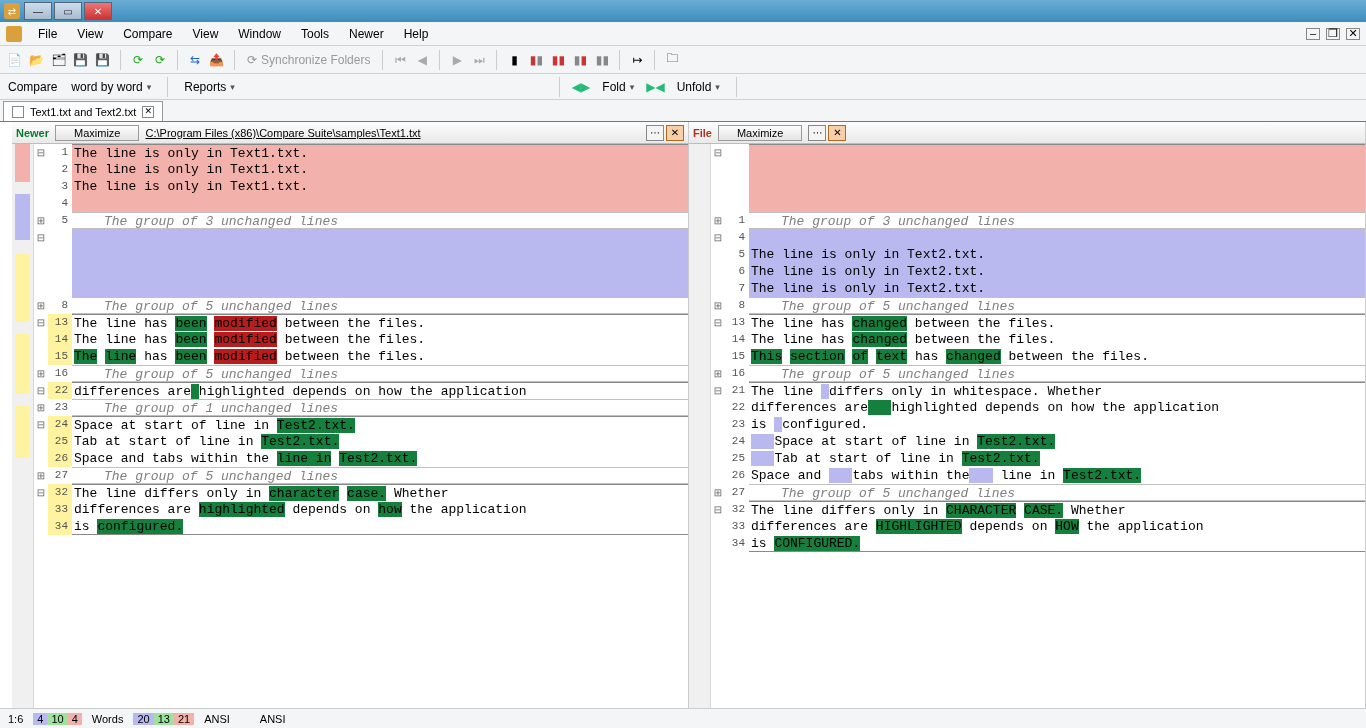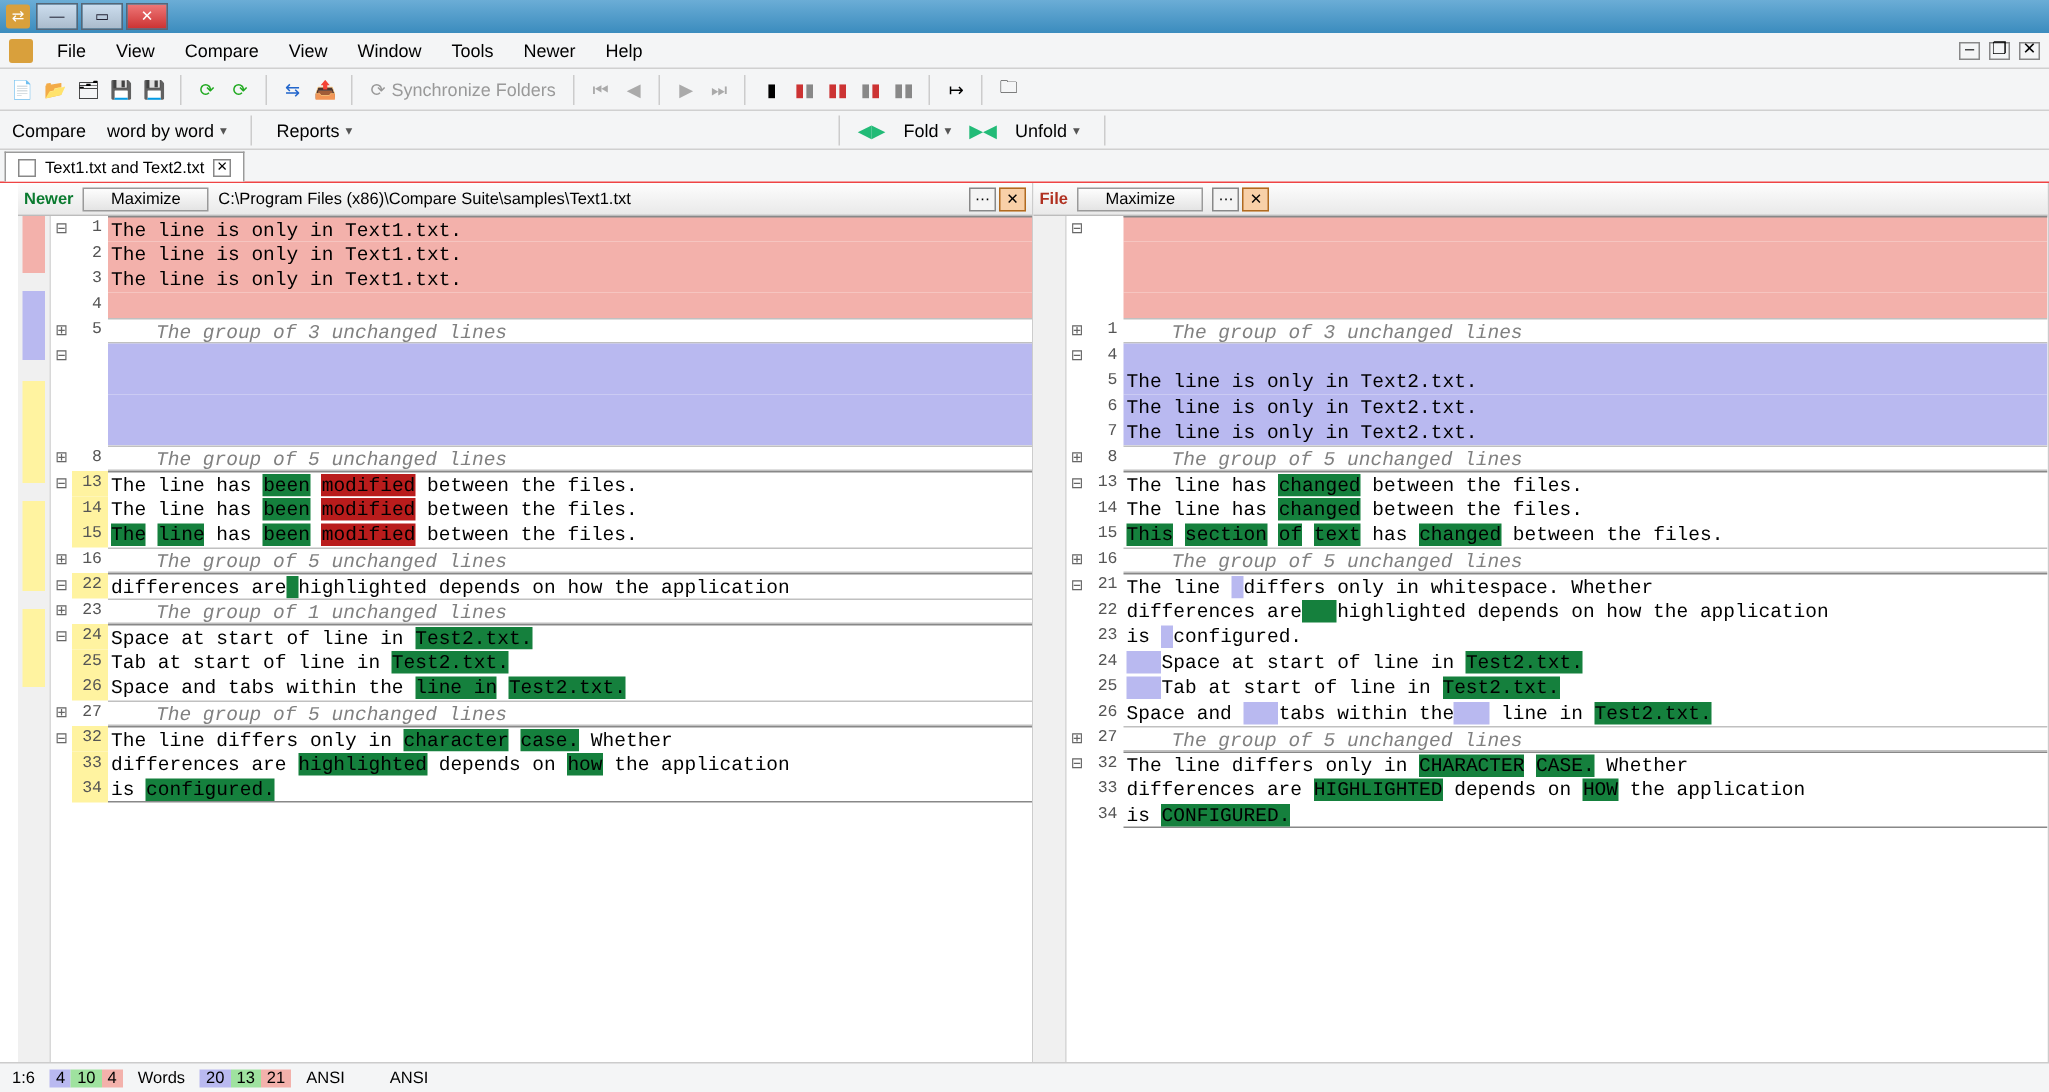--- a/index.html
+++ b/index.html
@@ -34,21 +34,21 @@
 .tab{background:#fff;border:1px solid #9a9a9a;border-bottom:none;padding:2px 8px;display:flex;align-items:center;gap:6px;font-size:11px;height:20px;}
 .tab .doc-ico{width:12px;height:12px;background:#fff;border:1px solid #888;position:relative;}
 .tab .close-x{border:1px solid #888;width:12px;height:12px;display:flex;align-items:center;justify-content:center;font-size:9px;line-height:1;}
 
 .workspace{display:flex;height:calc(728px - 22px - 24px - 28px - 26px - 22px - 20px);margin-left:12px;}
 .pane{flex:1;display:flex;flex-direction:column;border-right:1px solid #ccc;min-width:0;}
 .pane-header{height:22px;background:linear-gradient(#fdfdfd,#e9e9e9);border-bottom:1px solid #bcbcbc;display:flex;align-items:center;gap:6px;padding:0 4px;font-size:11px;}
 .age-newer{color:#0a7a2f;font-weight:bold;}
 .age-older{color:#b03020;font-weight:bold;}
 .max-btn{background:linear-gradient(#fdfdfd,#e4e4e4);border:1px solid #9a9a9a;padding:1px 18px;cursor:pointer;font-size:11px;}
-.path{flex:1;white-space:nowrap;overflow:hidden;}
+.path{flex:1;white-space:nowrap;overflow:hidden;text-decoration:underline;}
 .hdr-btns{display:flex;gap:2px;}
 .hdr-btn{width:18px;height:16px;border:1px solid #888;background:#f4f4f4;display:flex;align-items:center;justify-content:center;font-size:10px;cursor:pointer;}
 .hdr-btn.cl{background:#f8d0a8;border-color:#b06a20;}
 
 .editor{flex:1;display:flex;overflow:hidden;background:#fff;}
 .docmap{width:22px;background:#f0f0f0;border-right:1px solid #d8d8d8;position:relative;}
 .docmap .seg{position:absolute;left:3px;right:3px;}
 
 .row{display:flex;height:17px;line-height:17px;}
 .gut-fold{width:14px;text-align:center;color:#666;font-size:10px;cursor:pointer;}

